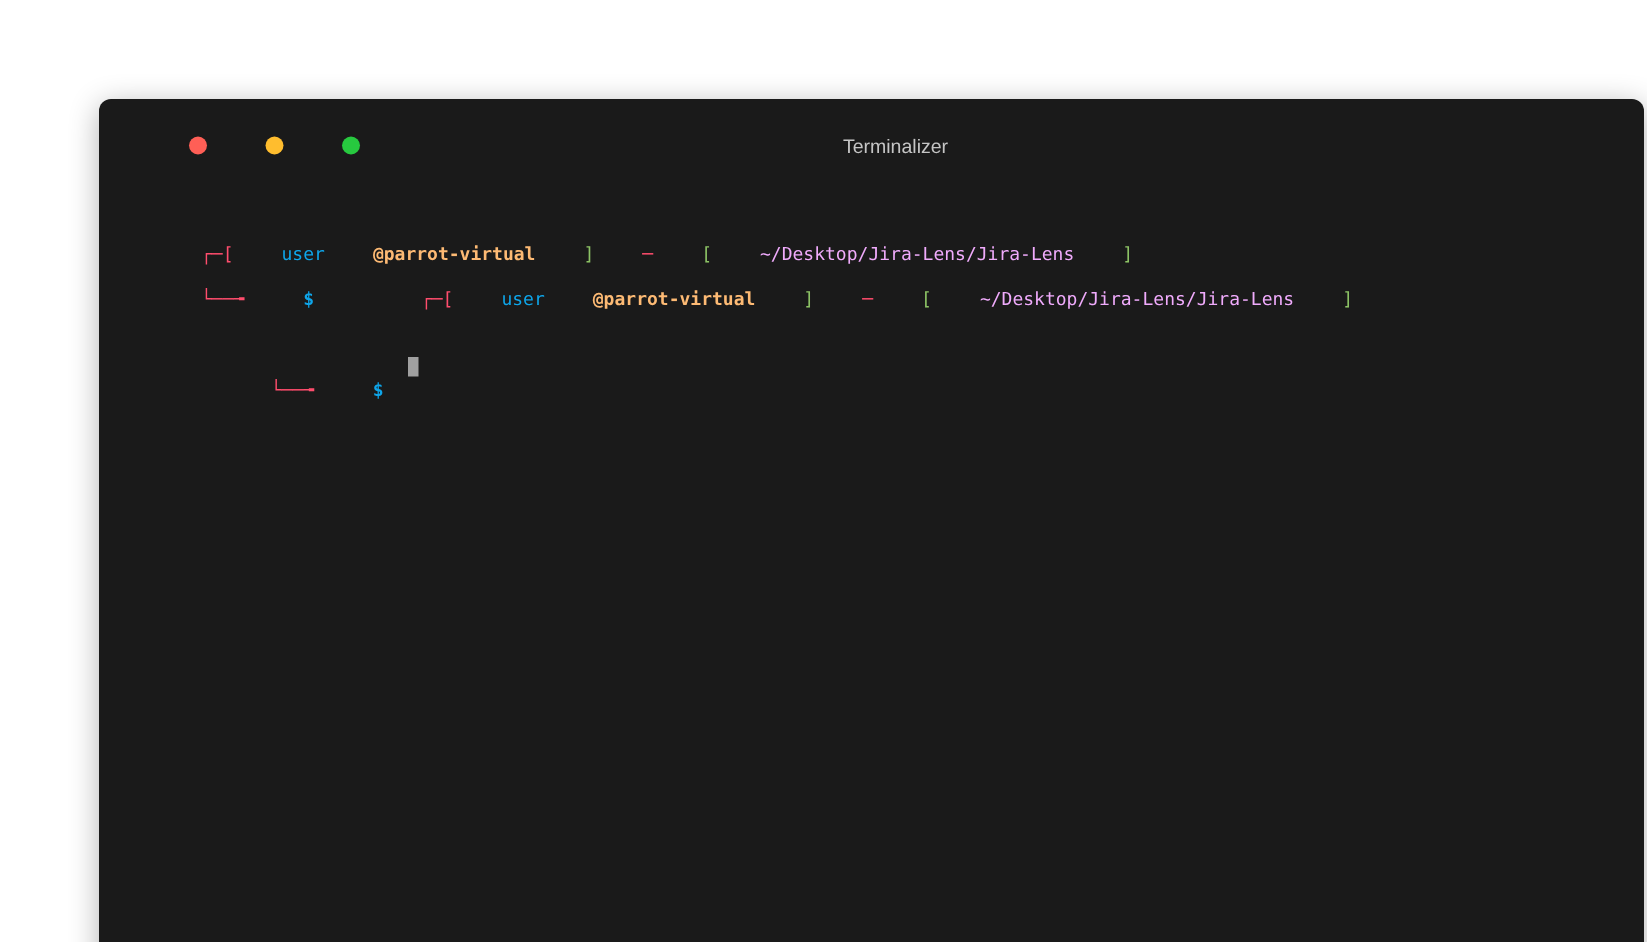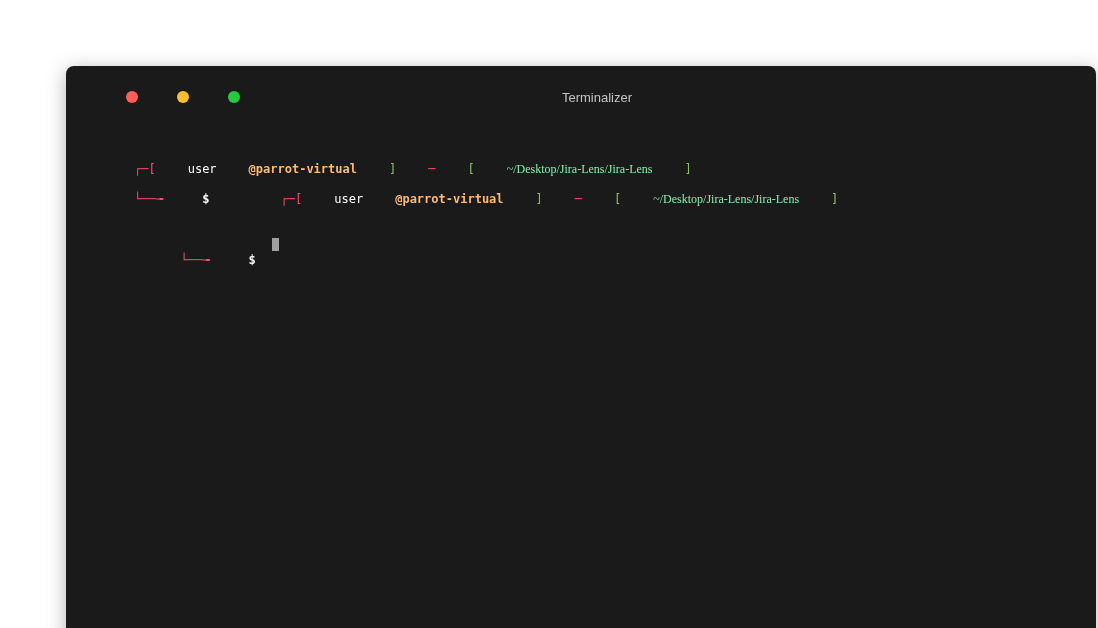--- a/index.html
+++ b/index.html
@@ -68,24 +68,24 @@
       line-height: 14px;
       color: #c5c5c5;
       white-space: pre;
     }
     
     .prompt-line {
       display: block;
     }
     
     .red { color: #ff4d6d; }
-    .yellow { color: #ffffff; }
+    .yellow { color: #0ea5e9; }
     .blue { color: #fdba74; }
     .green { color: #8cc265; }
-    .white { color: #86efac; font-family: Liberation Serif, serif; }
+    .white { color: #f0abfc; }
     .bold { font-weight: bold; }
     
     .cursor {
       display: inline-block;
       width: 7px;
       height: 13px;
       background: #a0a0a0;
       vertical-align: text-bottom;
       margin-left: 0px;
     }

